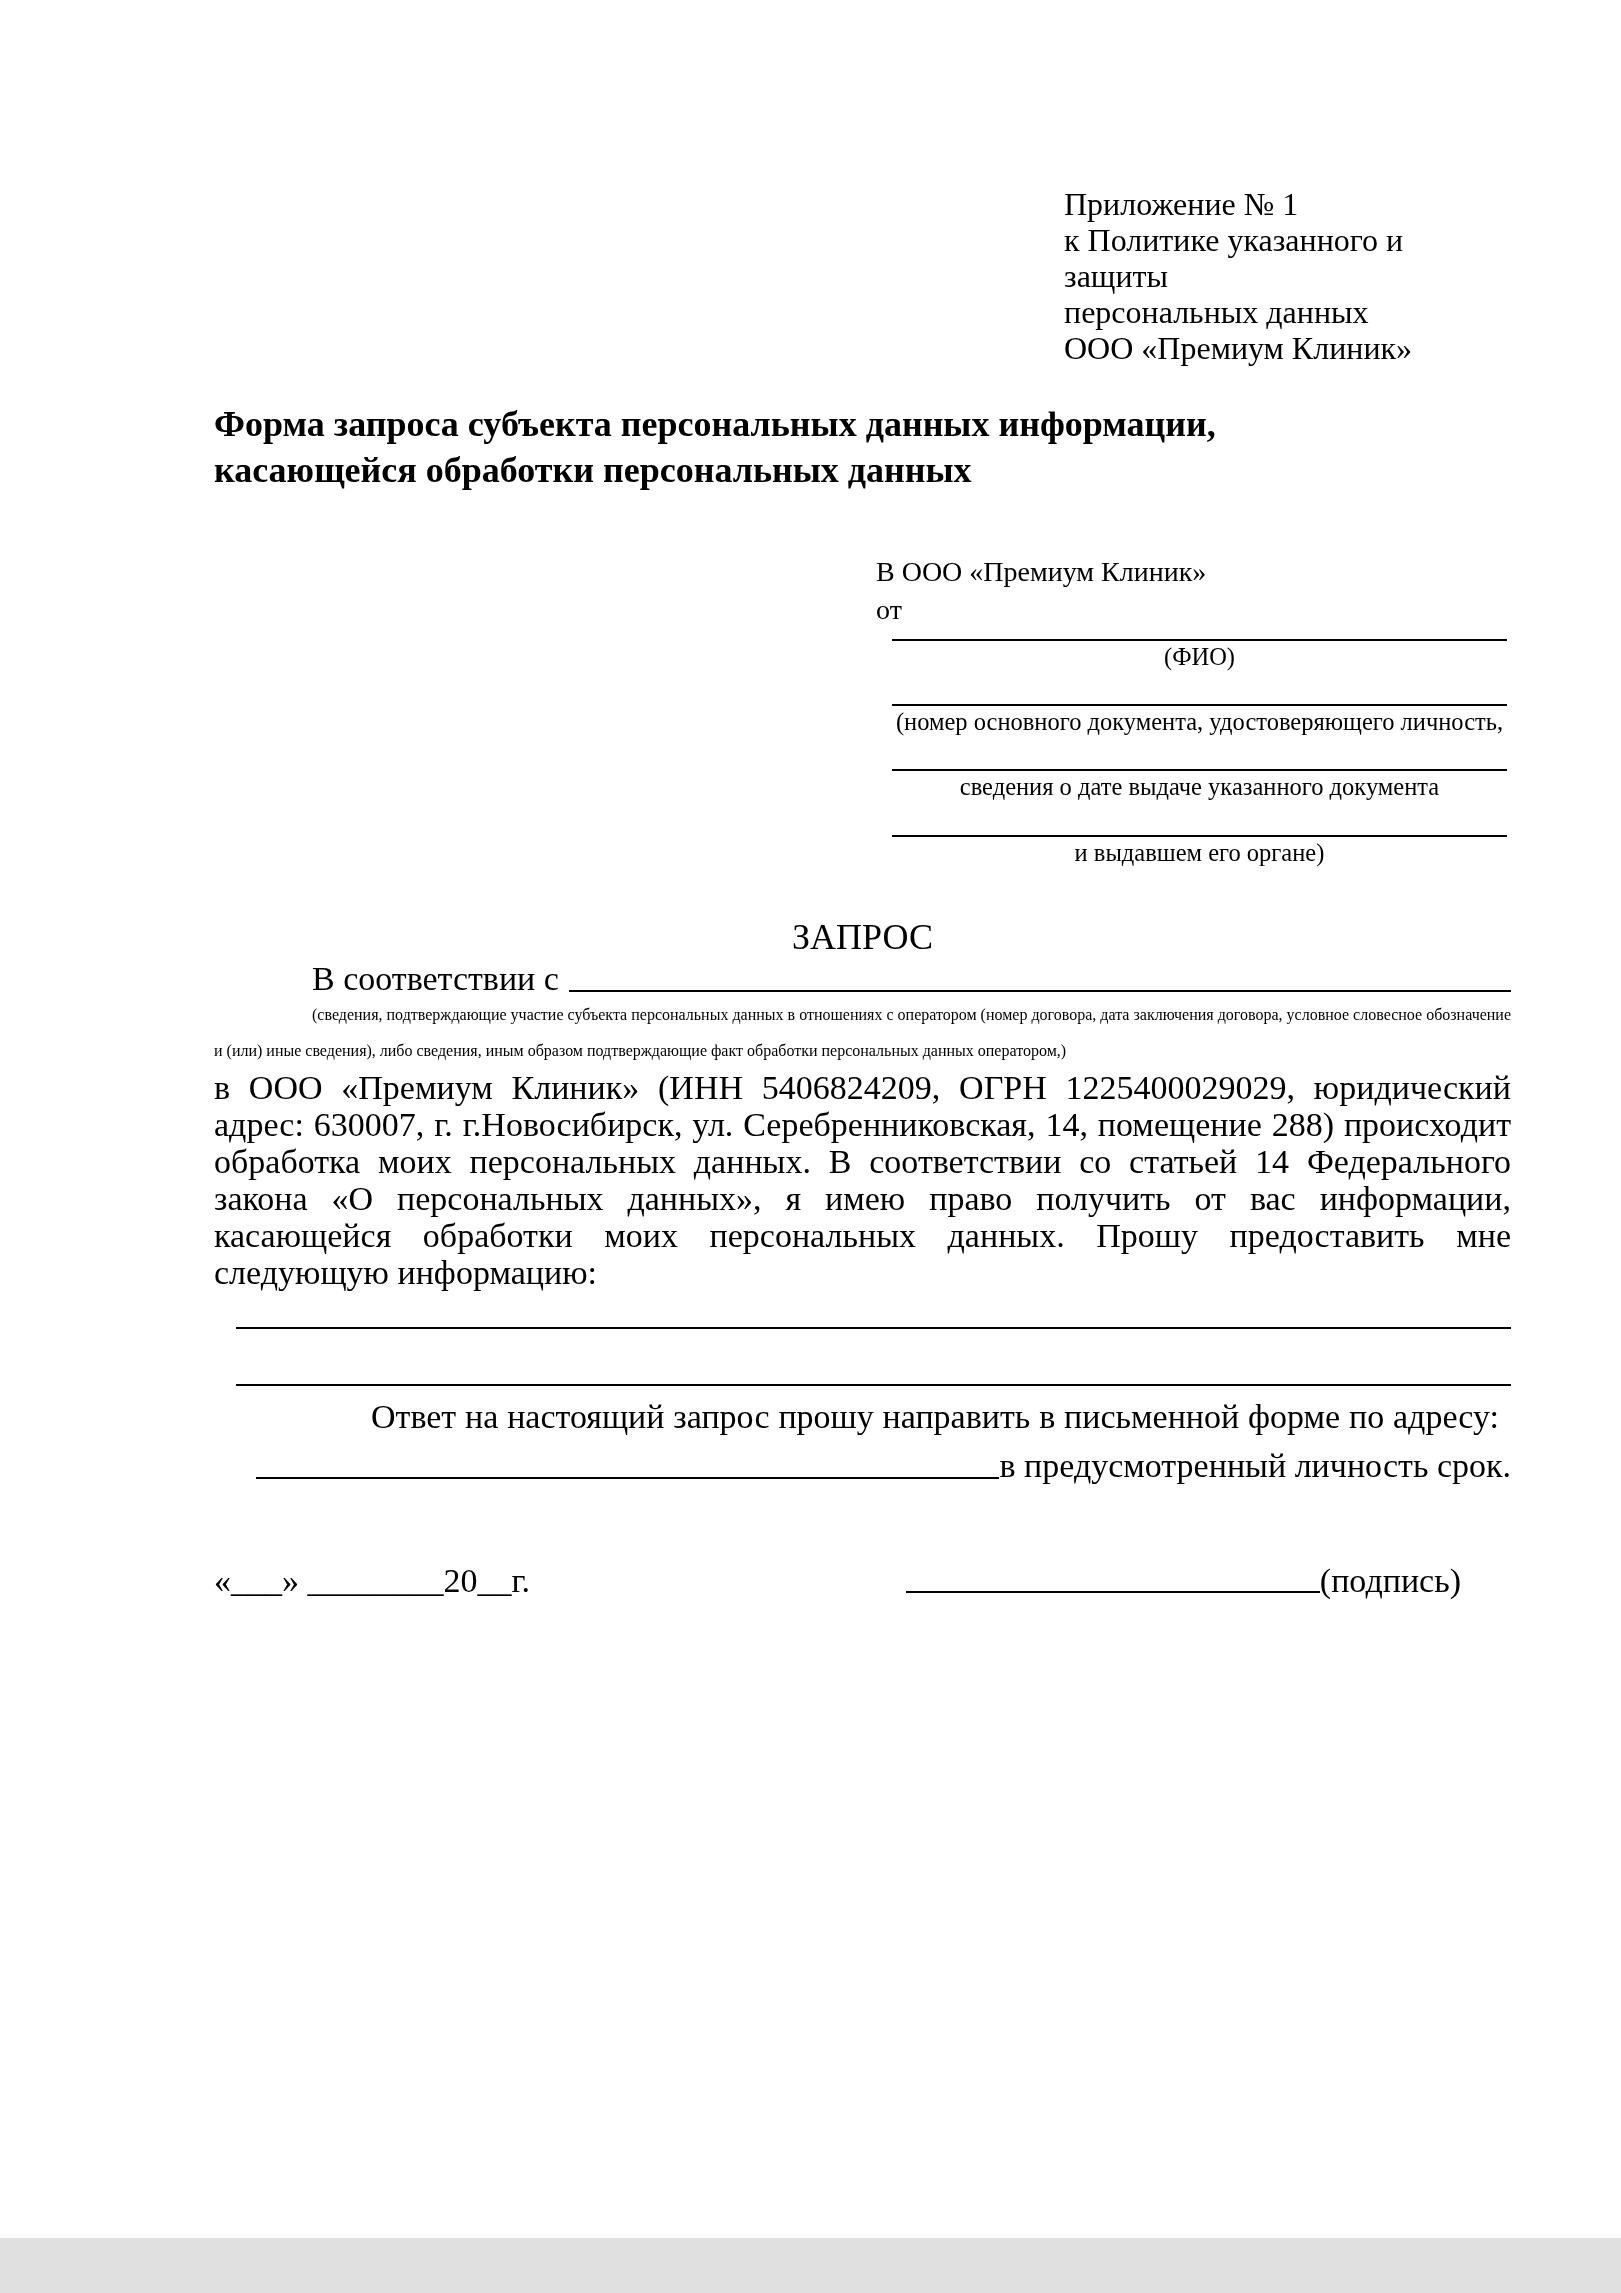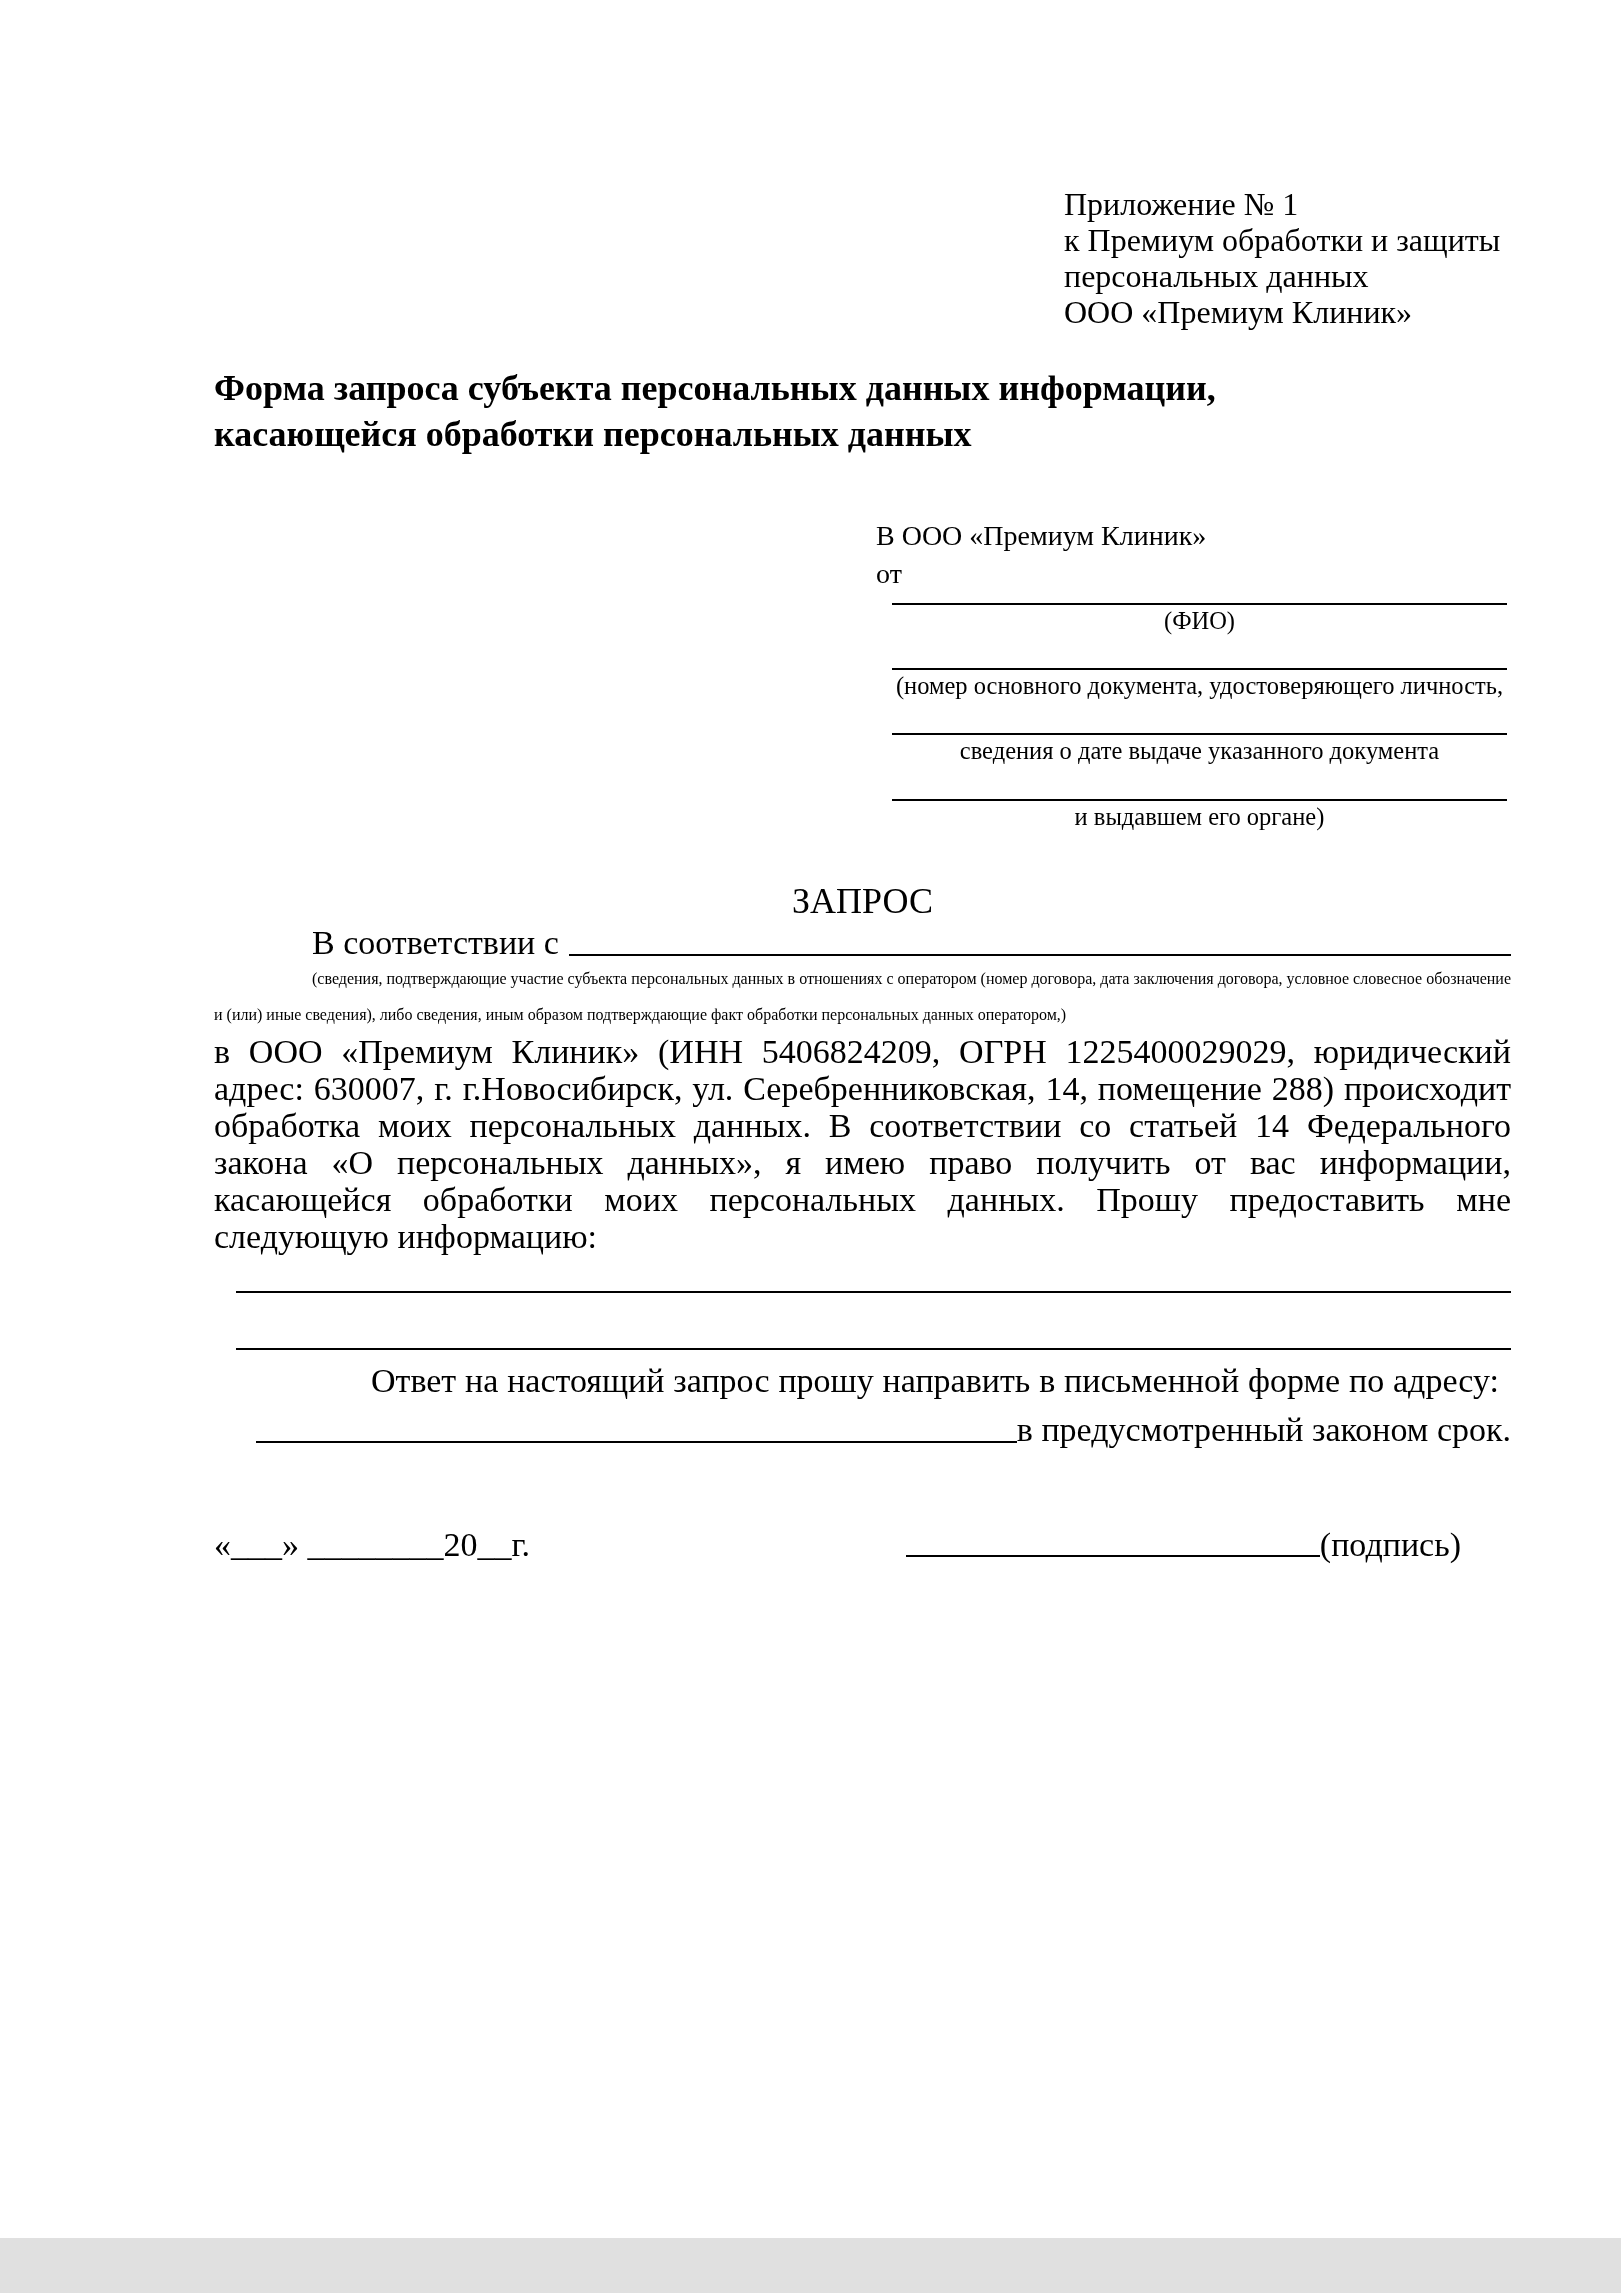--- a/index.html
+++ b/index.html
@@ -71,21 +71,21 @@
   .sign-caption { white-space:nowrap; }
 </style>
 </head>
 <body>
 
 <div class="page">
   <div class="content">
 
     <div class="appendix">
       <div>Приложение № 1</div>
-      <div>к Премиум обработки и защиты</div>
+      <div>к Политике указанного и защиты</div>
       <div>персональных данных</div>
       <div>ООО «Премиум Клиник»</div>
     </div>
 
     <div class="doc-title">
       <div>Форма запроса субъекта персональных данных информации,</div>
       <div>касающейся обработки персональных данных</div>
     </div>
 
     <div class="addressee">
@@ -123,21 +123,21 @@
 
     <p class="body-par" style="margin:0">в ООО «Премиум Клиник» (ИНН 5406824209, ОГРН 1225400029029, юридический адрес: 630007, г. г.Новосибирск, ул. Серебренниковская, 14, помещение 288) происходит обработка моих персональных данных. В соответствии со статьей 14 Федерального закона «О персональных данных», я имею право получить от вас информации, касающейся обработки моих персональных данных. Прошу предоставить мне следующую информацию:</p>
 
     <div class="blank-line first"></div>
     <div class="blank-line second"></div>
 
     <p class="reply-par" style="margin:12px">Ответ на настоящий запрос прошу направить в письменной форме по адресу:</p>
 
     <div class="reply-line2">
       <span class="reply-fill"></span>
-      <span class="reply-tail">в предусмотренный законом срок.</span>
+      <span class="reply-tail">в предусмотренный личность срок.</span>
     </div>
 
     <div class="sign-row">
       <span class="date-cell">«___» ________20__г.</span>
       <span class="sign-spacer"></span>
       <span class="sign-line"></span>
       <span class="sign-caption">(подпись)</span>
     </div>
 
   </div>

